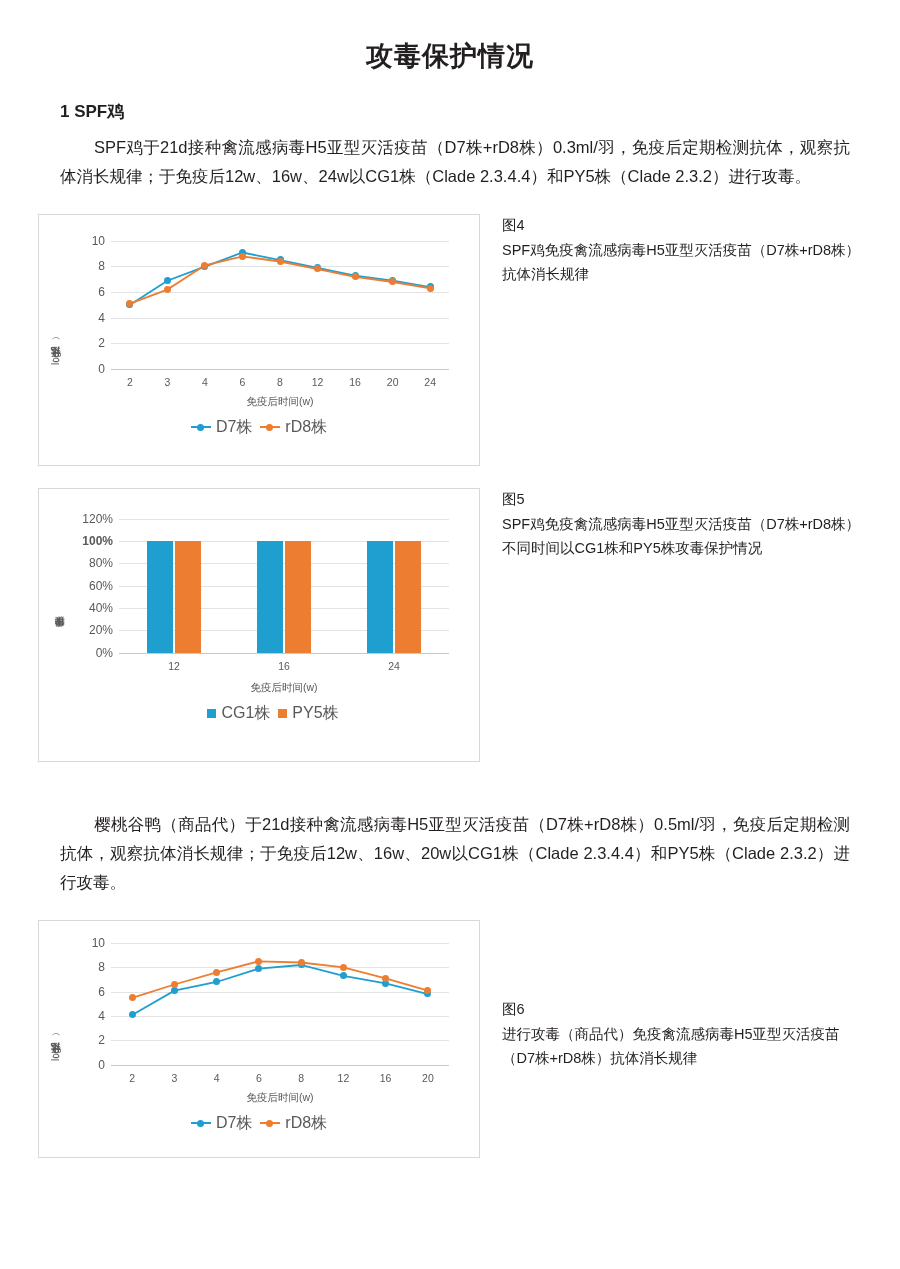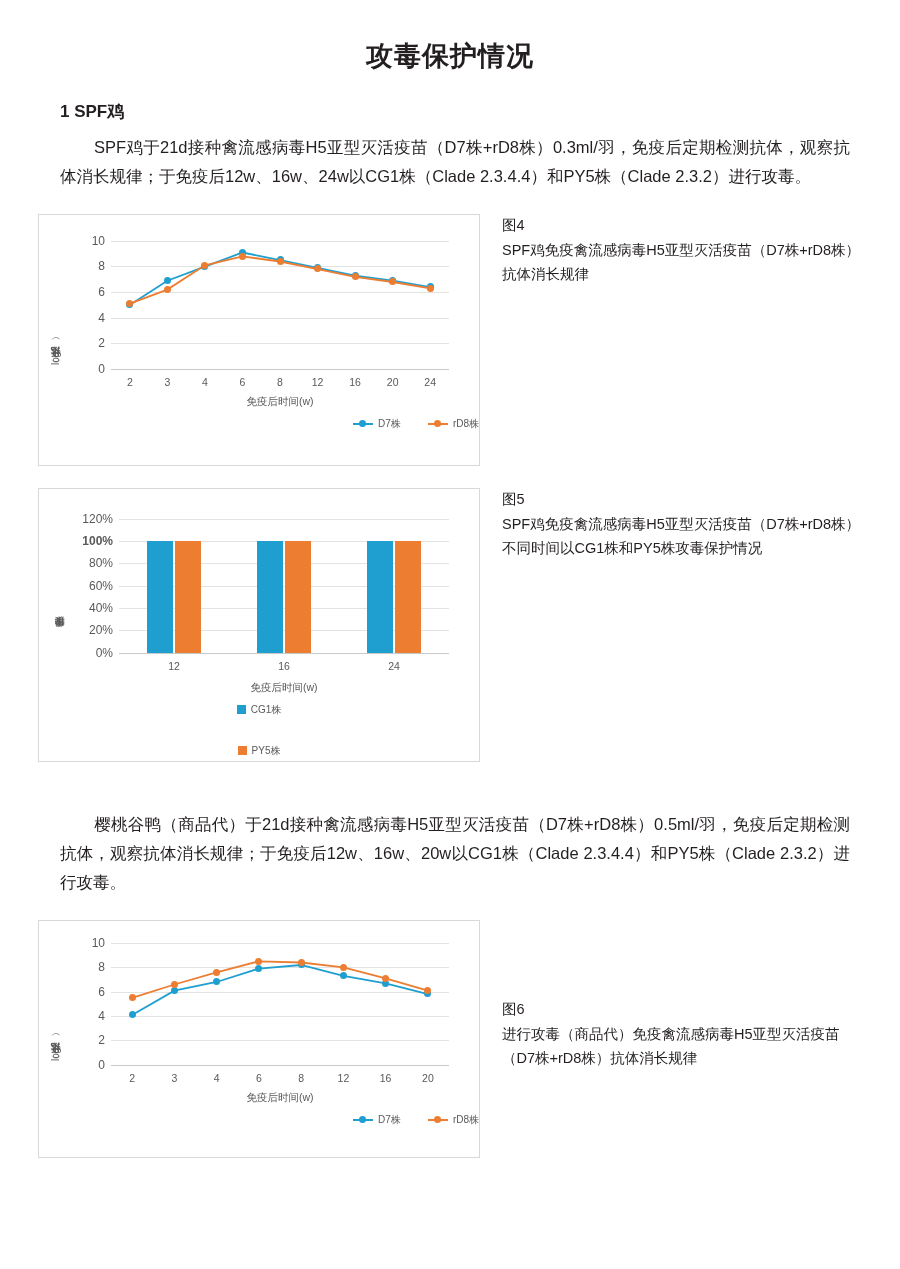--- a/index.html
+++ b/index.html
@@ -103,23 +103,23 @@
   }
   .axis-line-x {
     position: absolute;
     height: 1px;
     background: #c9c9c9;
   }
   .legend {
     position: absolute;
     display: flex;
     align-items: center;
-    justify-content: flex-end;
-    gap: 27px;
-    font-size: 10px;
+    justify-content: center;
+    gap: 8px;
+    font-size: 16px;
     color: #595959;
   }
   .legend-item { display: flex; align-items: center; gap: 5px; }
   .legend-line {
     width: 20px; height: 2px; position: relative;
   }
   .legend-line::after {
     content: ""; position: absolute; left: 6px; top: -2.5px;
     width: 7px; height: 7px; border-radius: 50%;
   }
@@ -237,21 +237,21 @@
         <div class="bar" style="left:108.0px;top:52.3px;width:26px;height:111.7px;background:#1f9fd0;"></div>
         <div class="bar" style="left:136.0px;top:52.3px;width:26px;height:111.7px;background:#ed7d31;"></div>
         <div class="tick-label-x" style="left:215.0px;top:171px;width:60px;">16</div>
         <div class="bar" style="left:218.0px;top:52.3px;width:26px;height:111.7px;background:#1f9fd0;"></div>
         <div class="bar" style="left:246.0px;top:52.3px;width:26px;height:111.7px;background:#ed7d31;"></div>
         <div class="tick-label-x" style="left:325.0px;top:171px;width:60px;">24</div>
         <div class="bar" style="left:328.0px;top:52.3px;width:26px;height:111.7px;background:#1f9fd0;"></div>
         <div class="bar" style="left:356.0px;top:52.3px;width:26px;height:111.7px;background:#ed7d31;"></div>
         <div class="axis-x-title" style="left:80px;top:192px;width:330px;">免疫后时间(w)</div>
         <div class="axis-y-title" style="left:14px;top:48px;height:98px;">攻毒保护率</div>
-        <div class="legend" style="left:0;top:214px;width:440px;flex-direction:column;">
+        <div class="legend" style="left:14px;top:214px;width:440px;">
           <div class="legend-item">
             <span class="legend-swatch" style="background:#1f9fd0;"></span>
             <span>CG1株</span>
           </div>
           <div class="legend-item">
             <span class="legend-swatch" style="background:#ed7d31;"></span>
             <span>PY5株</span>
           </div>
         </div>
       </div>

